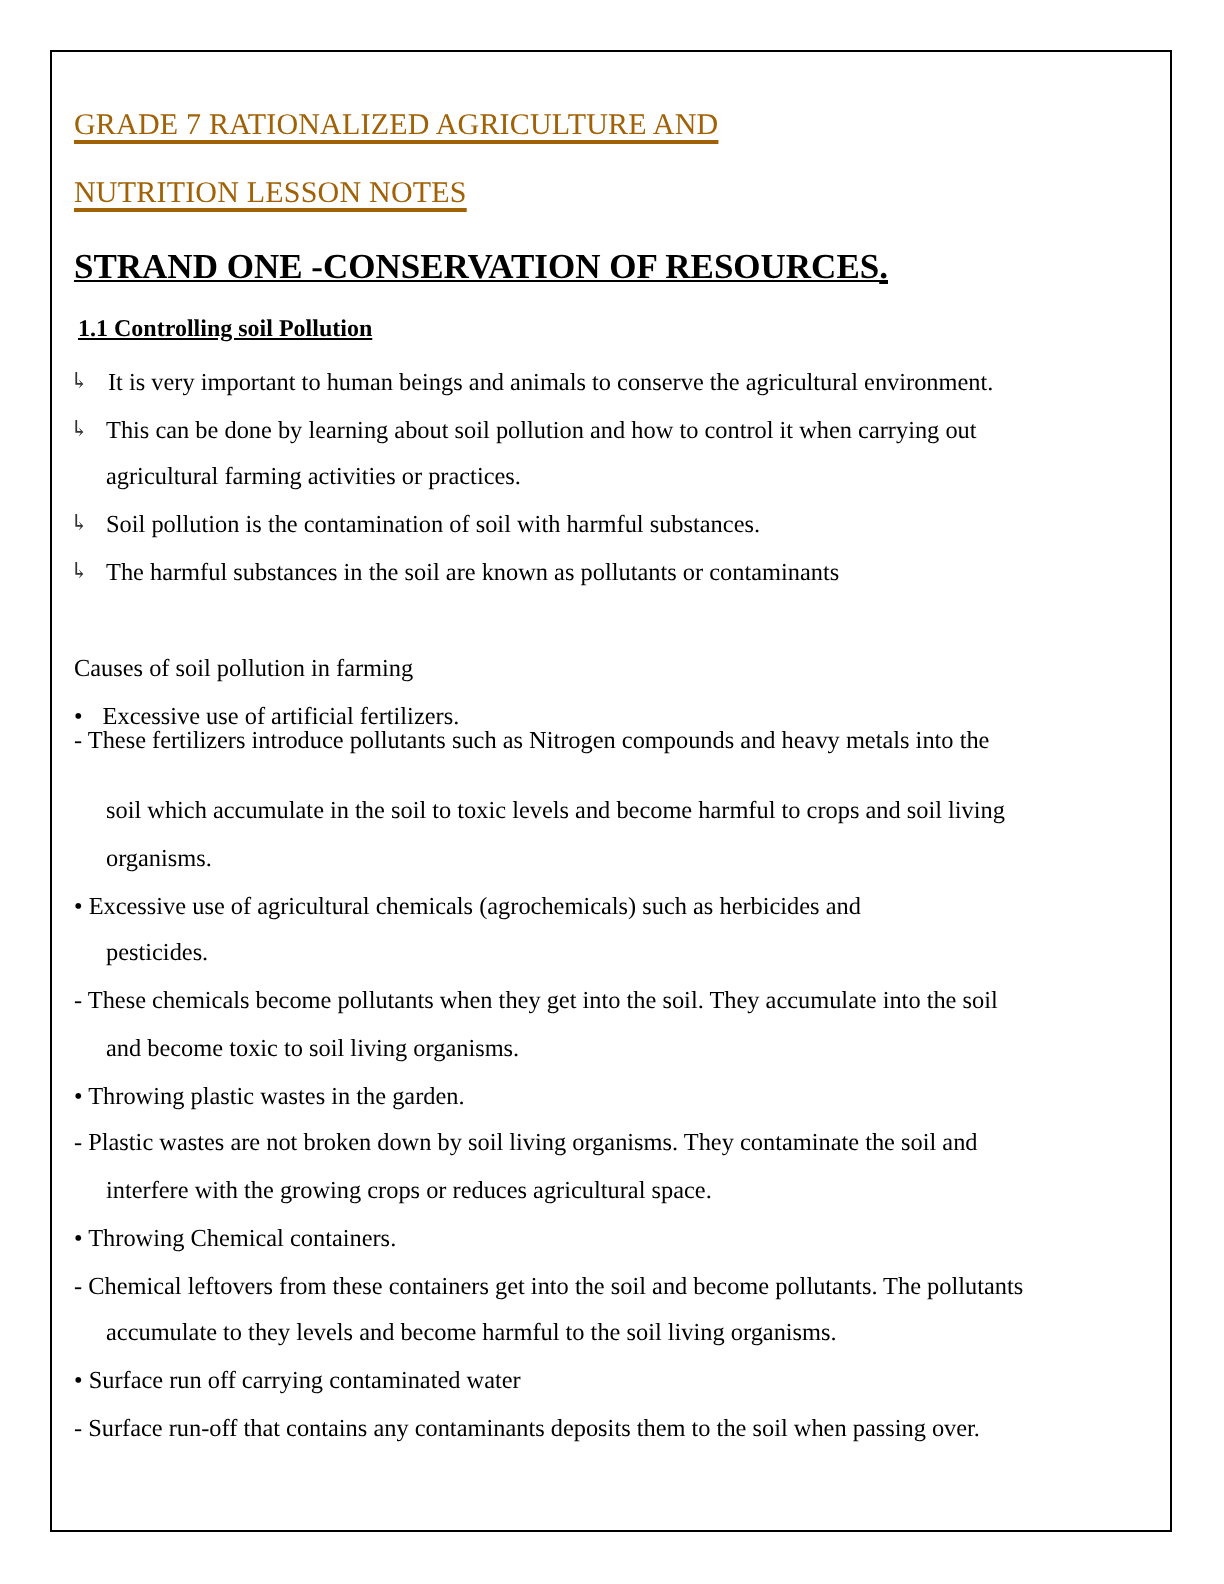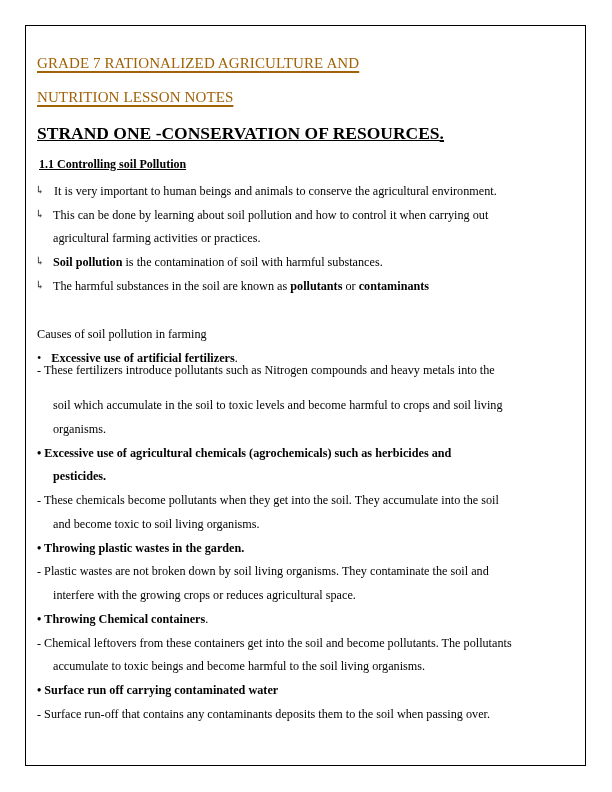--- a/index.html
+++ b/index.html
@@ -11,21 +11,21 @@
              color: #a16207; text-decoration: underline; text-decoration-thickness: 1.6px;
              text-underline-offset: 3px; white-space: nowrap; letter-spacing: 0.1px; }
     .t1 { top: 55px; }
     .t2 { top: 89px; }
     .strand { position: absolute; left: 37px; top: 123px; font-size: 17.5px; font-weight: bold; white-space: nowrap; text-decoration: underline; }
     .strand u { text-decoration-thickness: 1.5px; }
     .subhead { position: absolute; left: 39px; top: 157px; font-size: 12px; font-weight: bold;
                text-decoration: underline; white-space: nowrap; }
     .line { position: absolute; font-size: 12.2px; white-space: nowrap; line-height: 14px; }
     .arrow { position: absolute; left: 35px; font-size: 11px; color: #333; }
-    .b { font-weight: bold; }
+    .b { font-weight: normal; }
   </style>
 </head>
 <body>
 
 <div class="page-frame"></div>
 
 <div class="title t1">GRADE 7 RATIONALIZED AGRICULTURE AND</div>
 <div class="title t2">NUTRITION LESSON NOTES</div>
 
 <div class="strand"><span>STRAND ONE -CONSERVATION OF RESOURCES</span><u>.</u></div>
@@ -56,16 +56,16 @@
 <div class="line b" style="left:53px; top:469px">pesticides.</div>
 <div class="line" style="left:37px; top:493px">- These chemicals become pollutants when they get into the soil. They accumulate into the soil</div>
 <div class="line" style="left:53px; top:517px">and become toxic to soil living organisms.</div>
 
 <div class="line b" style="left:37px; top:541px"><span>•</span> <span>Throwing plastic wastes in the garden.</span></div>
 <div class="line" style="left:37px; top:564px">- Plastic wastes are not broken down by soil living organisms. They contaminate the soil and</div>
 <div class="line" style="left:53px; top:588px">interfere with the growing crops or reduces agricultural space.</div>
 
 <div class="line" style="left:37px; top:612px"><span class="b">•</span> <span class="b">Throwing Chemical containers</span><span>.</span></div>
 <div class="line" style="left:37px; top:636px">- Chemical leftovers from these containers get into the soil and become pollutants. The pollutants</div>
-<div class="line" style="left:53px; top:659px">accumulate to toxic beings and become harmful to the soil living organisms.</div>
+<div class="line" style="left:53px; top:659px">accumulate to they levels and become harmful to the soil living organisms.</div>
 
 <div class="line b" style="left:37px; top:683px"><span>•</span> <span>Surface run off carrying contaminated water</span></div>
 <div class="line" style="left:37px; top:707px">- Surface run-off that contains any contaminants deposits them to the soil when passing over.</div>
 
 </body></html>

